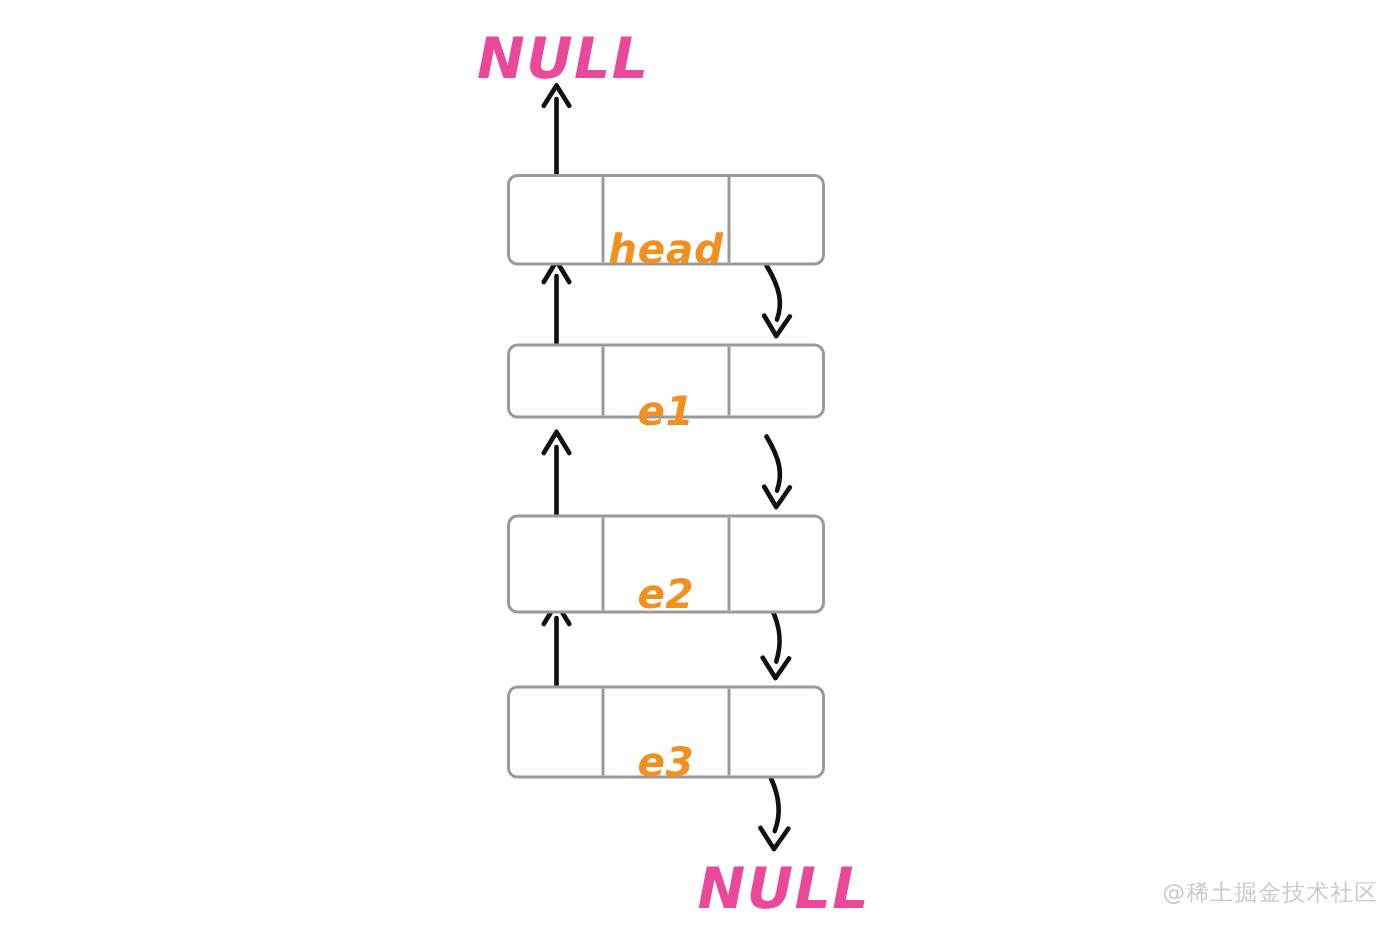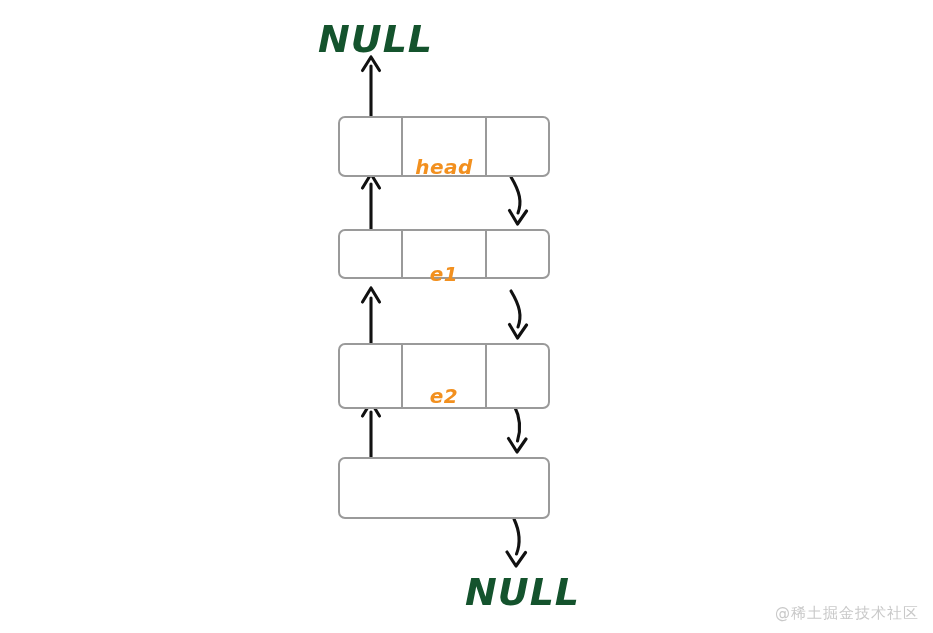--- a/index.html
+++ b/index.html
@@ -48,51 +48,51 @@
     border-left: 2.5px solid #9a9a9a;
     border-right: 2.5px solid #9a9a9a;
   }
   .cell-next {
     width: 61px;
   }
   .value-text {
     font-family: "DejaVu Sans", sans-serif;
     font-style: italic;
     font-weight: 700;
-    font-size: 20px;
+    font-size: 27px;
     letter-spacing: 0.5px;
     color: #f2901f;
     line-height: 1;
     user-select: none;
     margin-top: 40px;
   }
   .null-label {
     position: absolute;
     font-family: "DejaVu Sans", sans-serif;
     font-style: italic;
     font-weight: 700;
     font-size: 38px;
     letter-spacing: 1px;
-    color: #14532d;
+    color: #ec4899;
     line-height: 1;
     white-space: nowrap;
     user-select: none;
   }
   #null-top {
     left: 318px;
     top: 20px;
   }
   #null-bottom {
     left: 465px;
     top: 573px;
   }
   #watermark {
     position: absolute;
     right: 14px;
-    bottom: 10px;
+    bottom: 28px;
     font-family: "DejaVu Sans", sans-serif;
     font-size: 15px;
     color: #c9c9c9;
     letter-spacing: 1px;
     white-space: nowrap;
     user-select: none;
   }
 </style>
 </head>
 <body>
@@ -168,20 +168,23 @@
   <div class="node-box" id="node-e2" style="left:338px; top:343px; width:212px; height:66px;">
     <div class="cell cell-prev"></div>
     <div class="cell cell-value">
       <span class="value-text">e2</span>
     </div>
     <div class="cell cell-next"></div>
   </div>
 
   <div class="node-box" id="node-e3" style="left:338px; top:457px; width:212px; height:62px;">
     <div class="cell cell-prev"></div>
+    <div class="cell cell-value">
+      <span class="value-text">e3</span>
+    </div>
     <div class="cell cell-next"></div>
   </div>
 
   <div class="null-label" id="null-bottom">NULL</div>
 
   <div id="watermark">@稀土掘金技术社区</div>
 
 </div>
 
 </body></html>

